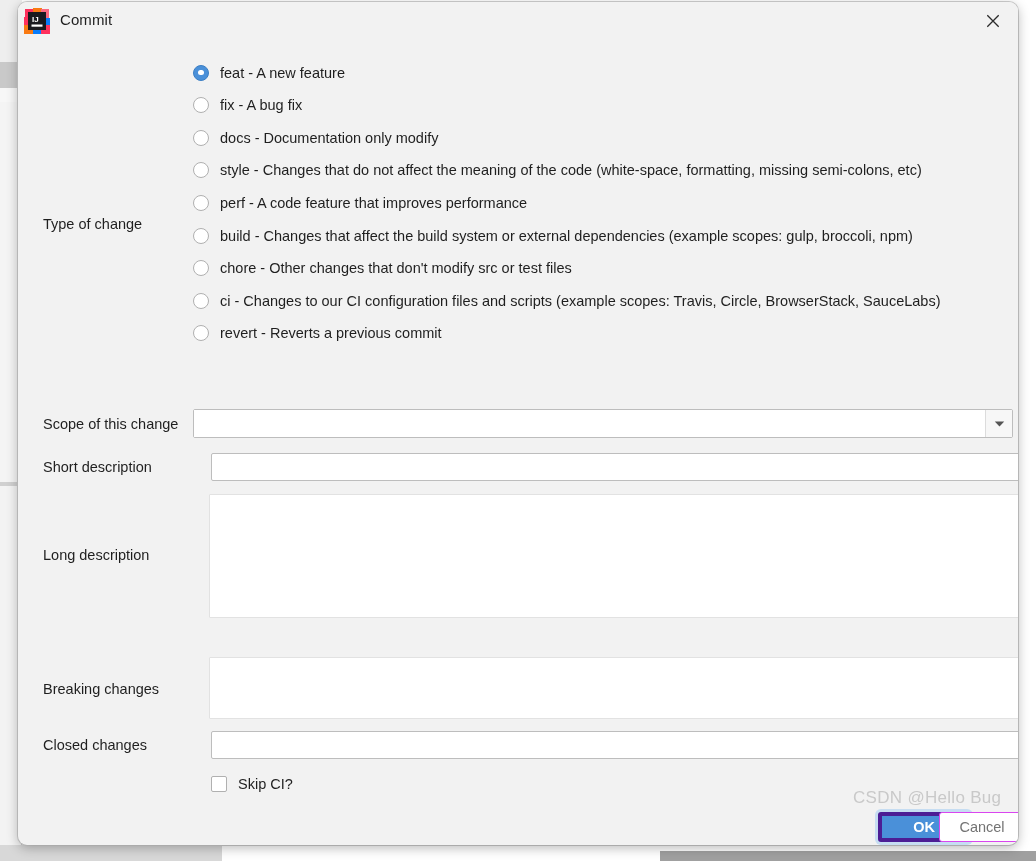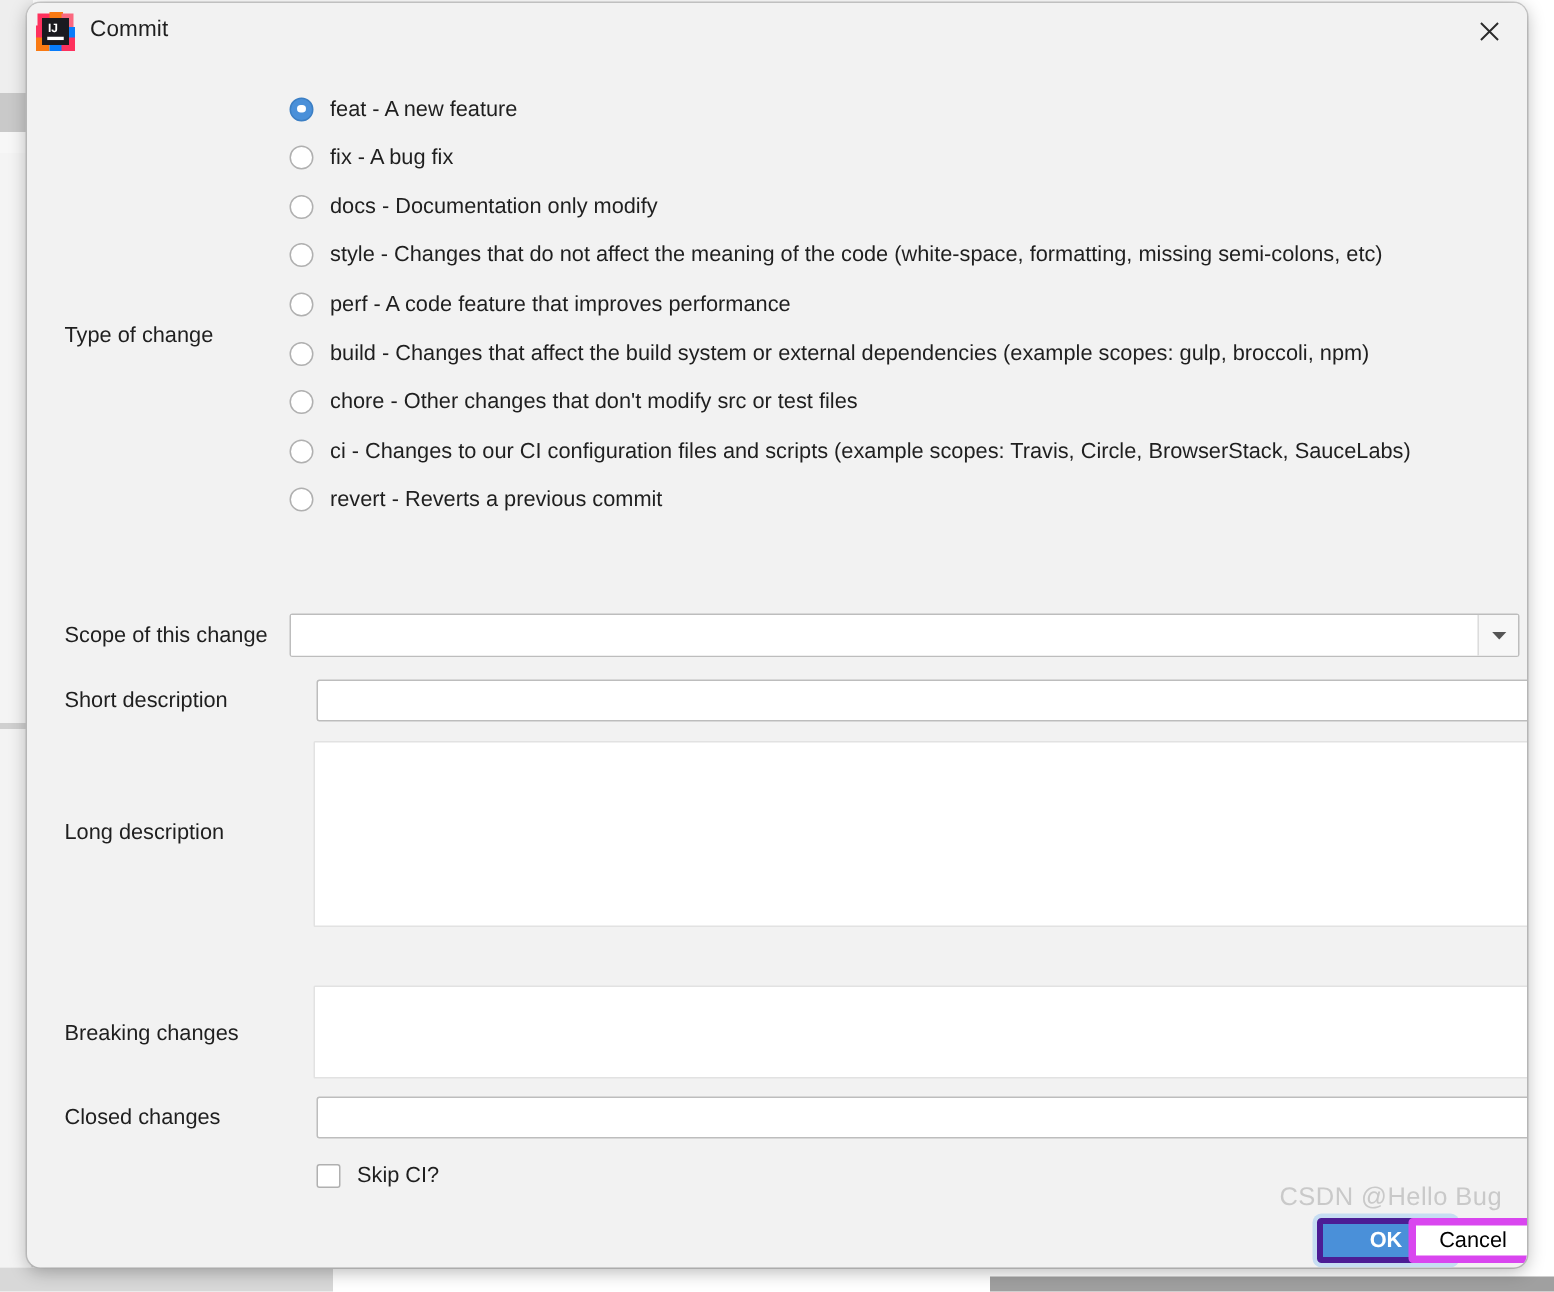--- a/index.html
+++ b/index.html
@@ -270,23 +270,23 @@
     display: flex; align-items: center; justify-content: center;
     box-shadow: 0 0 0 3px #c6ddf2;
     cursor: default;
     margin-left: 45px;
   }
   #btn-cancel {
     position: absolute;
     left: 921px; top: 772px;
     width: 86px; height: 30px;
     background: #ffffff;
-    color: #000000;
+    color: #737373;
     font-size: 14.5px;
-    border: 5px solid #d946ef;
+    border: 1px solid #d946ef;
     border-radius: 3px;
     display: flex; align-items: center; justify-content: center;
     cursor: default;
   }
 
   
   #watermark {
     position: absolute;
     left: 853px; top: 788px;
     font-size: 17px;

